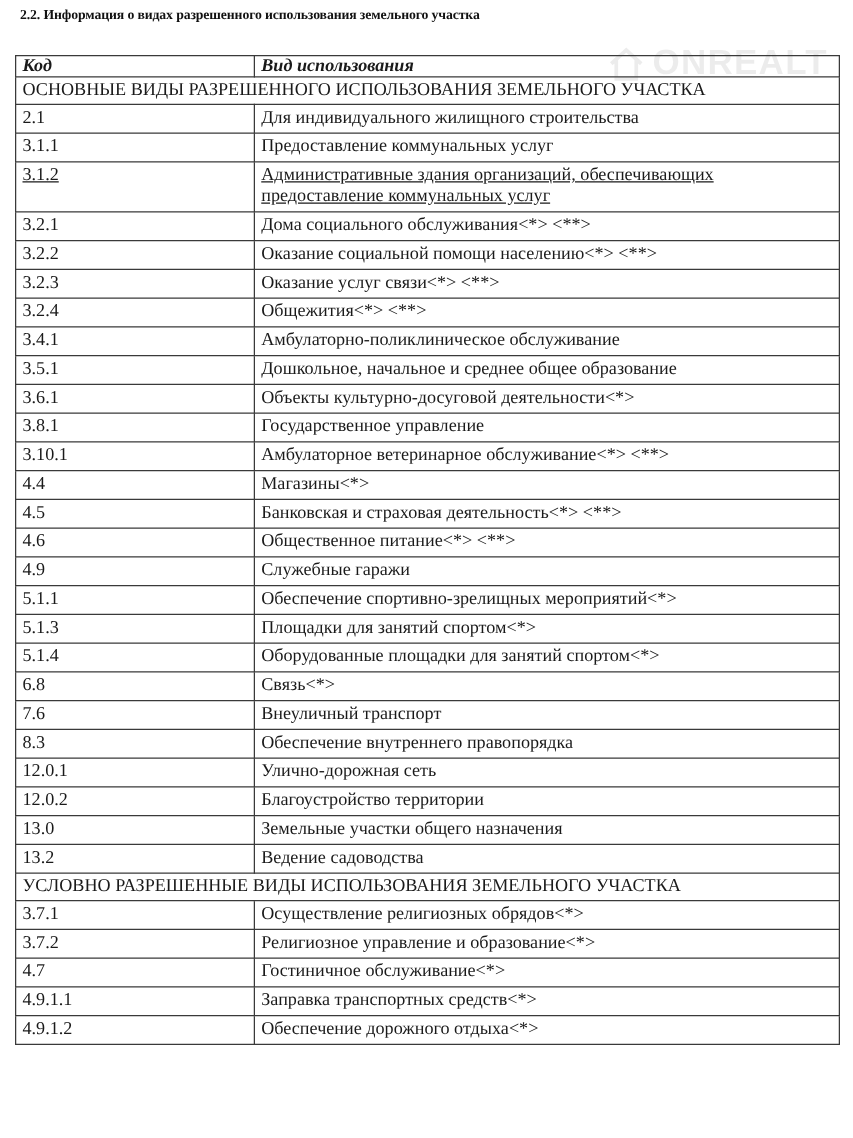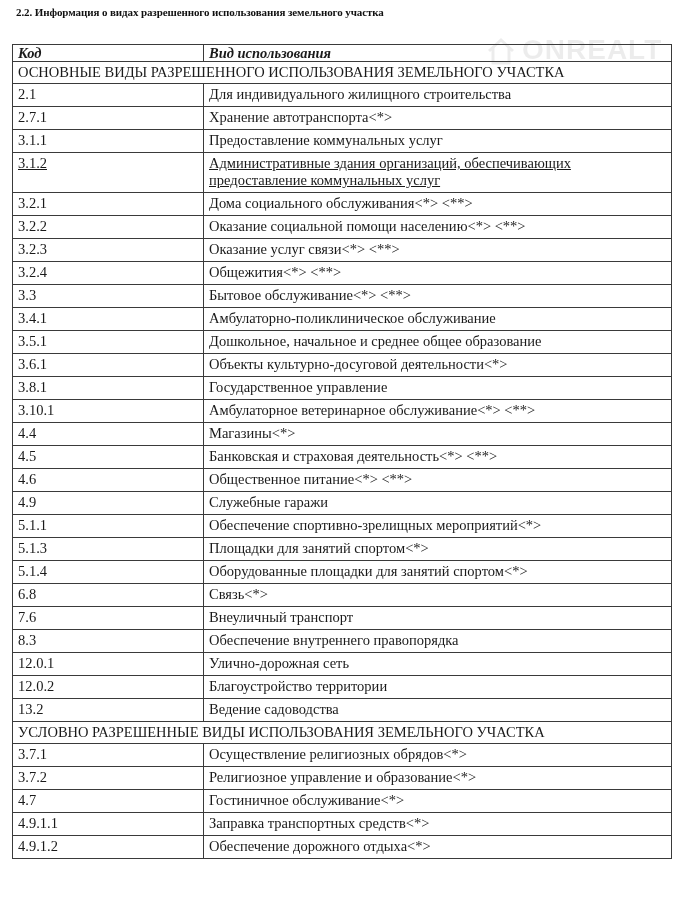--- a/index.html
+++ b/index.html
@@ -108,24 +108,20 @@
   </thead>
   <tbody id="table-body">
       <tr class="section">
         <td colspan="2">ОСНОВНЫЕ ВИДЫ РАЗРЕШЕННОГО ИСПОЛЬЗОВАНИЯ ЗЕМЕЛЬНОГО УЧАСТКА</td>
       </tr>
       <tr class="row">
         <td class="code">2.1</td>
         <td class="use">Для индивидуального жилищного строительства</td>
       </tr>
       <tr class="row">
-        <td class="code">2.7.1</td>
-        <td class="use">Хранение автотранспорта&lt;*&gt;</td>
-      </tr>
-      <tr class="row">
         <td class="code">3.1.1</td>
         <td class="use">Предоставление коммунальных услуг</td>
       </tr>
       <tr class="row two-line">
         <td class="code">3.1.2</td>
         <td class="use">Административные здания организаций, обеспечивающих предоставление коммунальных услуг</td>
       </tr>
       <tr class="row">
         <td class="code">3.2.1</td>
         <td class="use">Дома социального обслуживания&lt;*&gt; &lt;**&gt;</td>
@@ -136,24 +132,20 @@
       </tr>
       <tr class="row">
         <td class="code">3.2.3</td>
         <td class="use">Оказание услуг связи&lt;*&gt; &lt;**&gt;</td>
       </tr>
       <tr class="row">
         <td class="code">3.2.4</td>
         <td class="use">Общежития&lt;*&gt; &lt;**&gt;</td>
       </tr>
       <tr class="row">
-        <td class="code">3.3</td>
-        <td class="use">Бытовое обслуживание&lt;*&gt; &lt;**&gt;</td>
-      </tr>
-      <tr class="row">
         <td class="code">3.4.1</td>
         <td class="use">Амбулаторно-поликлиническое обслуживание</td>
       </tr>
       <tr class="row">
         <td class="code">3.5.1</td>
         <td class="use">Дошкольное, начальное и среднее общее образование</td>
       </tr>
       <tr class="row">
         <td class="code">3.6.1</td>
         <td class="use">Объекты культурно-досуговой деятельности&lt;*&gt;</td>
@@ -208,20 +200,24 @@
       </tr>
       <tr class="row">
         <td class="code">12.0.1</td>
         <td class="use">Улично-дорожная сеть</td>
       </tr>
       <tr class="row">
         <td class="code">12.0.2</td>
         <td class="use">Благоустройство территории</td>
       </tr>
       <tr class="row">
+        <td class="code">13.0</td>
+        <td class="use">Земельные участки общего назначения</td>
+      </tr>
+      <tr class="row">
         <td class="code">13.2</td>
         <td class="use">Ведение садоводства</td>
       </tr>
       <tr class="section">
         <td colspan="2">УСЛОВНО РАЗРЕШЕННЫЕ ВИДЫ ИСПОЛЬЗОВАНИЯ ЗЕМЕЛЬНОГО УЧАСТКА</td>
       </tr>
       <tr class="row">
         <td class="code">3.7.1</td>
         <td class="use">Осуществление религиозных обрядов&lt;*&gt;</td>
       </tr>

